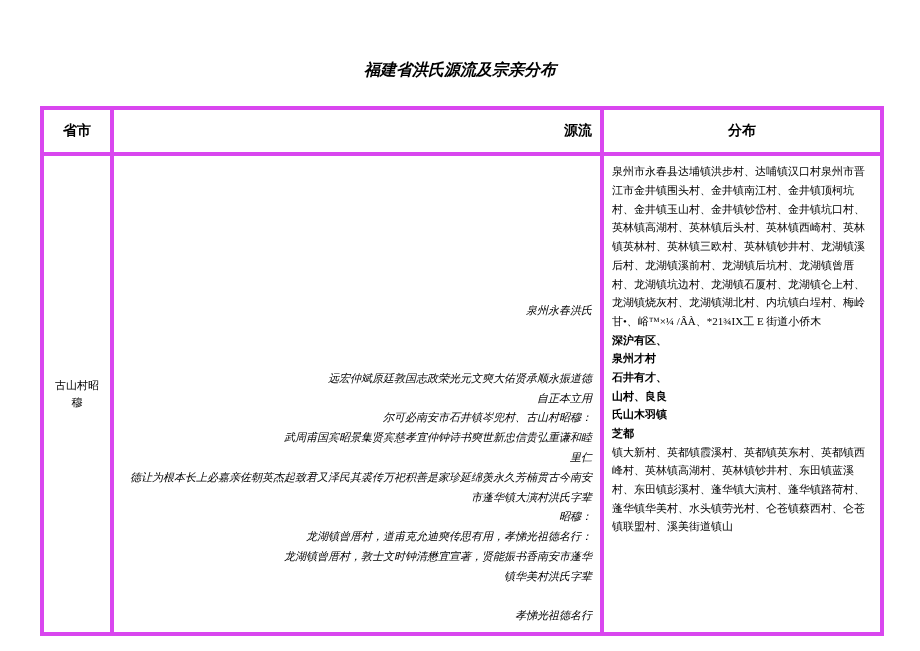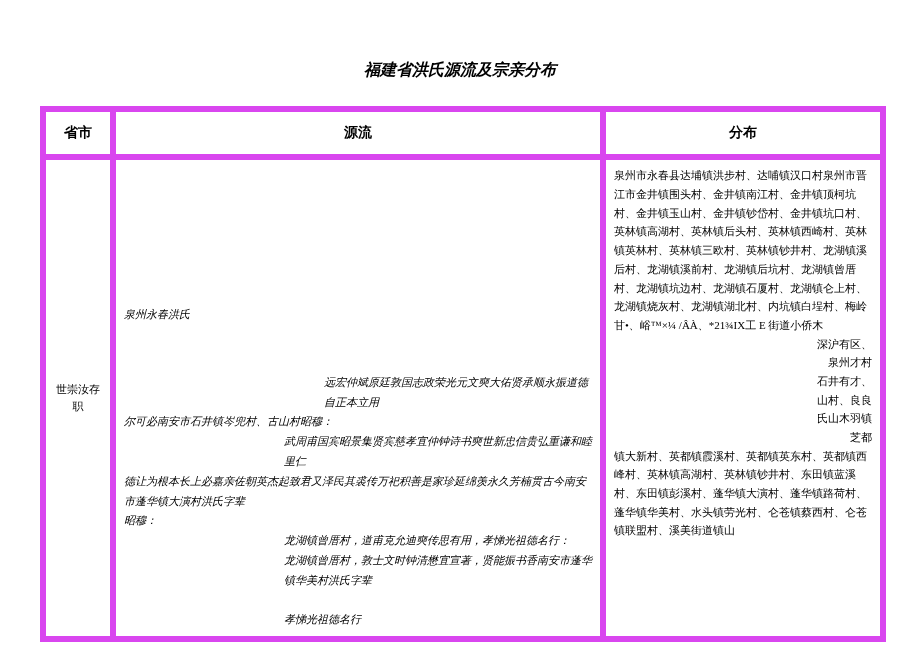--- a/index.html
+++ b/index.html
@@ -21,39 +21,40 @@
       font-weight: bold;
       margin-bottom: 25px;
       font-style: italic;
     }
     table {
       border-collapse: collapse;
       width: 100%;
       table-layout: fixed;
     }
     th, td {
-      border: 6px solid #d946ef;
+      border: 4px solid #d946ef;
       padding: 6px 8px;
       vertical-align: top;
       font-size: 11px;
       line-height: 1.6;
     }
     th {
       text-align: center;
       font-weight: bold;
       font-size: 14px;
       padding: 10px 8px;
     }
     .col-province {
       width: 70px;
       text-align: center;
       vertical-align: middle;
     }
     .col-origin {
       width: 490px;
+      text-align: right;
     }
     .col-distribution {
       width: 280px;
     }
     .origin-content {
       line-height: 1.8;
       font-style: italic;
     }
     .origin-line {
       display: block;
@@ -67,39 +68,40 @@
     }
     .indent3 {
       padding-left: 160px;
     }
     .dist-content {
       line-height: 1.7;
       word-break: break-all;
     }
     .dist-row {
       display: flex;
-      justify-content: flex-end;
+      justify-content: flex-start;
+      font-weight: bold;
     }
   </style>
 </head>
 <body>
 
 <div class="title">福建省洪氏源流及宗亲分布</div>
 
 <table>
   <thead>
     <tr>
       <th class="col-province">省市</th>
       <th class="col-origin">源流</th>
       <th class="col-distribution">分布</th>
     </tr>
   </thead>
   <tbody>
     <tr>
-      <td class="col-province">世崇汝存职</td>
+      <td class="col-province">古山村昭穆</td>
       <td class="col-origin">
         <div class="origin-content">
           <br><br><br><br><br><br><br>
           <span class="origin-line indent1">泉州永春洪氏</span>
           <span class="origin-line indent2">远宏仲斌原廷敦国志政荣光元文奭大佑贤承顺永振道德自正本立用</span>
           <span class="origin-line indent1">尔可必南安市石井镇岑兜村、古山村昭穆：</span>
           <span class="origin-line indent3">武周甫国宾昭景集贤宾慈孝宜仲钟诗书奭世新忠信贵弘重谦和睦里仁</span>
           <span class="origin-line indent1">德让为根本长上必嘉亲佐朝英杰起致君又泽民其裘传万祀积善是家珍延绵羡永久芳楠贯古今南安市蓬华镇大演村洪氏字辈</span>
           <span class="origin-line indent1">昭穆：</span>
           <span class="origin-line indent3">龙湖镇曾厝村，道甫克允迪奭传思有用，孝悌光祖德名行：</span>

